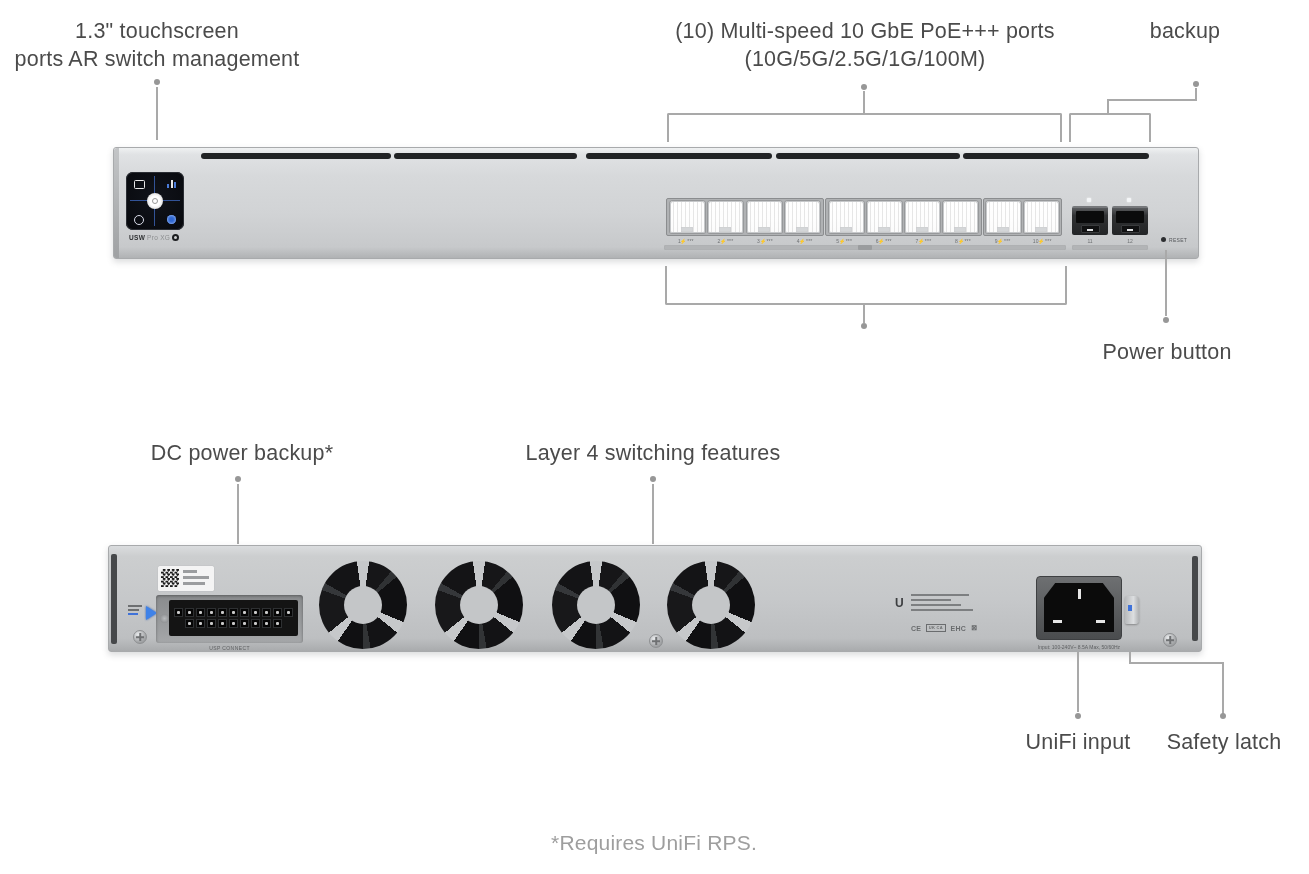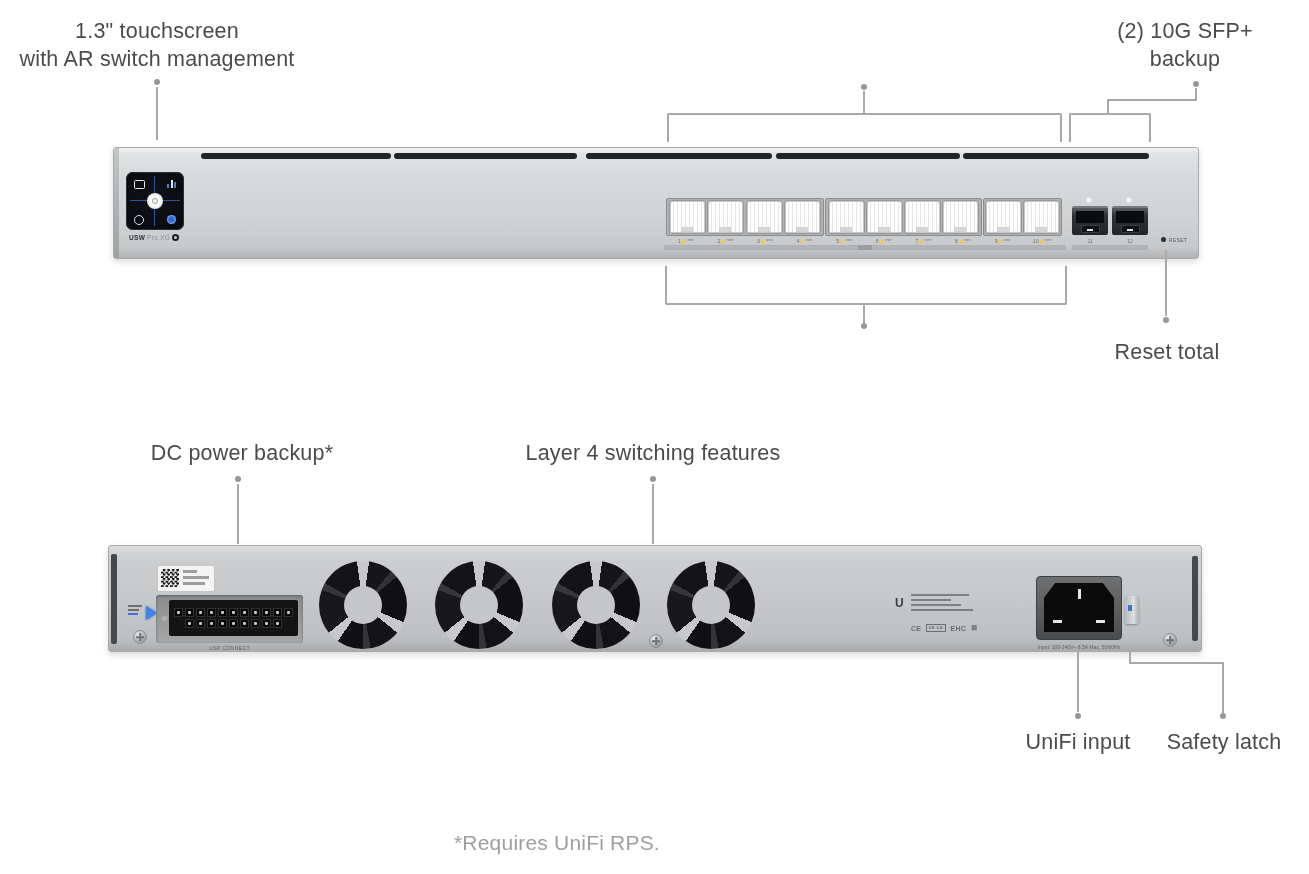--- a/index.html
+++ b/index.html
@@ -131,41 +131,44 @@
                clip-path:polygon(0 30%,16% 0,84% 0,100% 30%,100% 100%,0 100%);}
   #power-inlet .pin-e{position:absolute;left:50%;top:12px;width:3px;height:10px;margin-left:-1.5px;background:#e6e6e6;}
   #power-inlet .pin-l{position:absolute;left:16px;bottom:16px;width:9px;height:3px;background:#e6e6e6;}
   #power-inlet .pin-r{position:absolute;right:16px;bottom:16px;width:9px;height:3px;background:#e6e6e6;}
   #input-text{position:absolute;left:920px;top:98px;width:100px;text-align:center;font-size:5px;color:#5d5f61;}
 
   #latch{position:absolute;left:1016px;top:50px;width:14px;height:28px;border-radius:2px 4px 4px 2px;
          background:linear-gradient(90deg,#b7b9bb,#dcdee0 60%,#aeb0b2);box-shadow:0 1px 2px rgba(0,0,0,.3);}
   #latch i{position:absolute;left:3px;top:9px;width:4px;height:6px;background:#3f72d9;}
 
-  #footer-note{position:absolute;left:454px;top:831px;width:400px;
+  #footer-note{position:absolute;left:454px;top:831px;width:400px;text-align:center;
                font-size:21px;color:#9e9e9e;letter-spacing:.2px;}
 </style>
 </head>
 <body>
 
 <div id="stage">
 
   <div class="co-text" style="left:7px;top:17px;width:300px;">
     <div>1.3" touchscreen</div>
-    <div>with AR switch management</div>
+    <div>ports AR switch management</div>
   </div>
   <div class="co-dot" style="left:154px;top:79px;"></div>
   <div class="co-line-v" style="left:156px;top:87px;height:53px;"></div>
 
+  <div class="co-text" style="left:615px;top:17px;width:500px;">
+    <div>(10) Multi-speed 10 GbE PoE+++ ports</div>
+    <div>(10G/5G/2.5G/1G/100M)</div>
+  </div>
   <div class="co-dot" style="left:861px;top:84px;"></div>
   <div class="co-line-v" style="left:863px;top:91px;height:24px;"></div>
   <div class="bracket-down" style="left:667px;top:113px;width:391px;height:27px;"></div>
 
   <div class="co-text" style="left:1085px;top:17px;width:200px;">
-    <div>(2) 10G SFP+</div>
     <div>backup</div>
   </div>
   <div class="co-dot" style="left:1193px;top:81px;"></div>
   <div class="co-line-v" style="left:1195px;top:88px;height:13px;"></div>
   <div class="co-line-h" style="left:1107px;top:99px;width:90px;"></div>
   <div class="co-line-v" style="left:1107px;top:99px;height:16px;"></div>
   <div class="bracket-down" style="left:1069px;top:113px;width:78px;height:27px;"></div>
 
   <div id="chassis-front" class="chassis">
     <div class="edge-sliver" style="left:0;top:0;bottom:0;width:5px;border-radius:3px 0 0 3px;"></div>
@@ -244,21 +247,21 @@
     <div id="reset-dot"></div>
     <div id="reset-text">RESET</div>
   </div>
 
   <div class="bracket-up" style="left:665px;top:266px;width:398px;height:37px;"></div>
   <div class="co-line-v" style="left:863px;top:303px;height:20px;"></div>
   <div class="co-dot" style="left:861px;top:323px;"></div>
 
   <div class="co-line-v" style="left:1165px;top:250px;height:66px;"></div>
   <div class="co-dot" style="left:1163px;top:317px;"></div>
-  <div class="co-text" style="left:1067px;top:338px;width:200px;">Reset total</div>
+  <div class="co-text" style="left:1067px;top:338px;width:200px;">Power button</div>
 
   <div class="co-text" style="left:92px;top:439px;width:300px;">DC power backup*</div>
   <div class="co-dot" style="left:235px;top:476px;"></div>
   <div class="co-line-v" style="left:237px;top:484px;height:60px;"></div>
 
   <div class="co-text" style="left:503px;top:439px;width:300px;">Layer 4 switching features</div>
   <div class="co-dot" style="left:650px;top:476px;"></div>
   <div class="co-line-v" style="left:652px;top:484px;height:60px;"></div>
 
   <div id="chassis-back" class="chassis">

